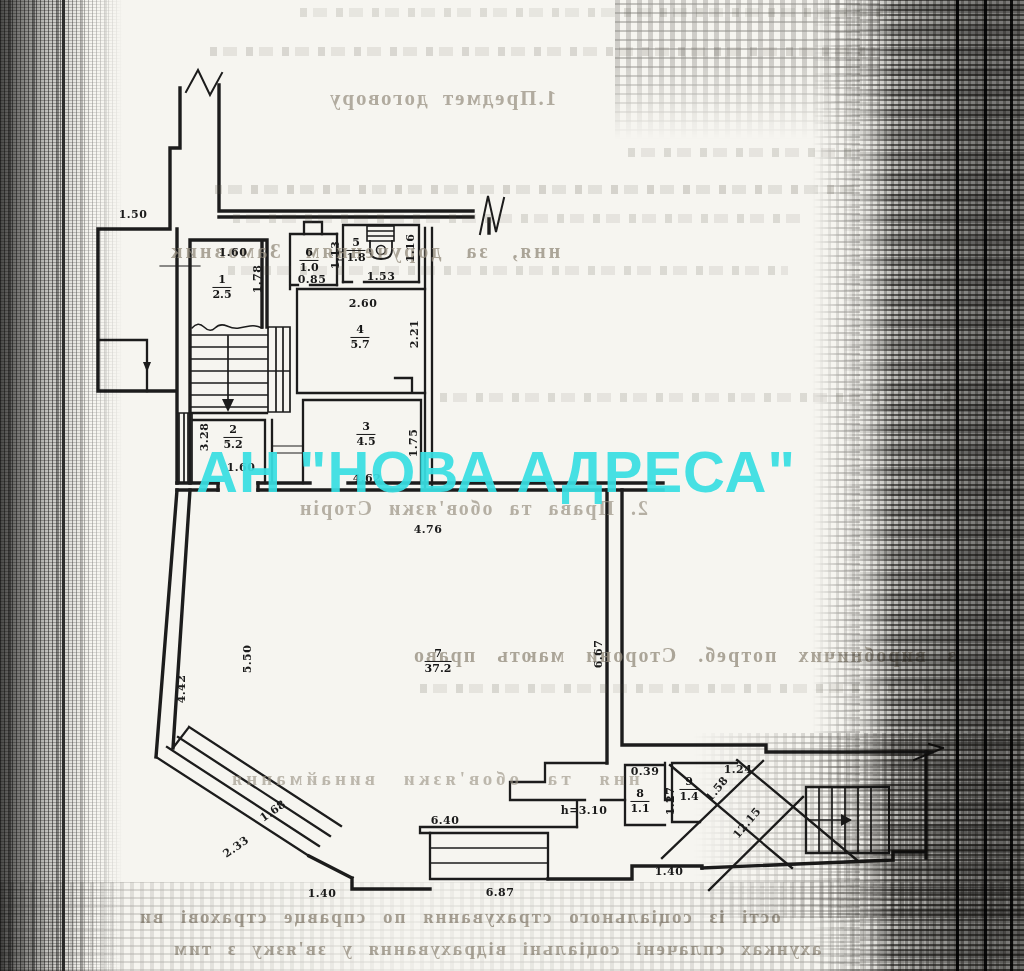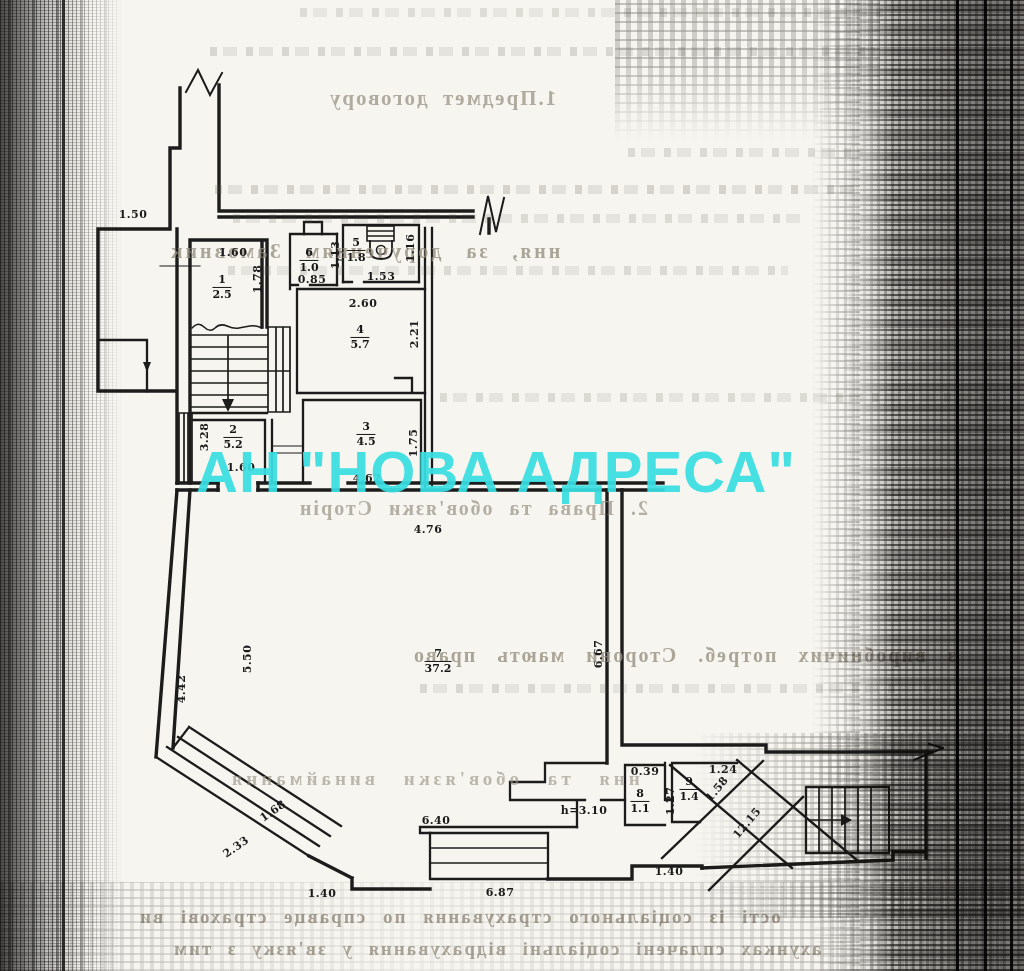--- a/index.html
+++ b/index.html
@@ -197,28 +197,28 @@
       <span class="dim" style="left: 204px; top: 437px; transform: translate(-50%, -50%) rotate(-90deg);">3.28</span>
       <span class="dim" style="left: 241px; top: 467px; transform: translate(-50%, -50%) rotate(0deg);">1.60</span>
       <span class="dim" style="left: 413px; top: 443px; transform: translate(-50%, -50%) rotate(-90deg);">1.75</span>
       <span class="dim" style="left: 367px; top: 478px; transform: translate(-50%, -50%) rotate(0deg);">4.62</span>
       <span class="dim" style="left: 428px; top: 529px; transform: translate(-50%, -50%) rotate(0deg);">4.76</span>
       <span class="dim" style="left: 247px; top: 659px; transform: translate(-50%, -50%) rotate(-90deg);">5.50</span>
       <span class="dim" style="left: 181px; top: 689px; transform: translate(-50%, -50%) rotate(-90deg);">4.42</span>
       <span class="dim" style="left: 598px; top: 654px; transform: translate(-50%, -50%) rotate(-90deg);">6.67</span>
       <span class="dim" style="left: 273px; top: 811px; transform: translate(-50%, -50%) rotate(-35deg);">1.68</span>
       <span class="dim" style="left: 236px; top: 847px; transform: translate(-50%, -50%) rotate(-35deg);">2.33</span>
-      <span class="dim" style="left: 436px; top: 820px; transform: translate(-50%, -50%) rotate(0deg); text-align: right;">6.40</span>
+      <span class="dim" style="left: 445px; top: 820px; transform: translate(-50%, -50%) rotate(0deg); text-align: right;">6.40</span>
       <span class="dim" style="left: 500px; top: 892px; transform: translate(-50%, -50%) rotate(0deg);">6.87</span>
       <span class="dim" style="left: 322px; top: 893px; transform: translate(-50%, -50%) rotate(0deg);">1.40</span>
       <span class="dim" style="left: 669px; top: 871px; transform: translate(-50%, -50%) rotate(0deg);">1.40</span>
       <span class="dim" style="left: 584px; top: 810px; transform: translate(-50%, -50%) rotate(0deg);">h=3.10</span>
       <span class="dim" style="left: 645px; top: 771px; transform: translate(-50%, -50%) rotate(0deg);">0.39</span>
       <span class="dim" style="left: 670px; top: 801px; transform: translate(-50%, -50%) rotate(-90deg);">1.27</span>
-      <span class="dim" style="left: 723px; top: 769px; transform: translate(-50%, -50%) rotate(0deg);">1.24</span>
+      <span class="dim" style="left: 738px; top: 769px; transform: translate(-50%, -50%) rotate(0deg);">1.24</span>
       <span class="dim" style="left: 717px; top: 789px; transform: translate(-50%, -50%) rotate(-50deg);">1.58</span>
       <span class="dim" style="left: 747px; top: 823px; transform: translate(-50%, -50%) rotate(-50deg);">12.15</span>
       <div class="room-label" style="left: 222px; top: 287px;">
         <span class="num">1</span>
         <span class="area">2.5</span>
       </div>
       <div class="room-label" style="left: 233px; top: 437px;">
         <span class="num">2</span>
         <span class="area">5.2</span>
       </div>

